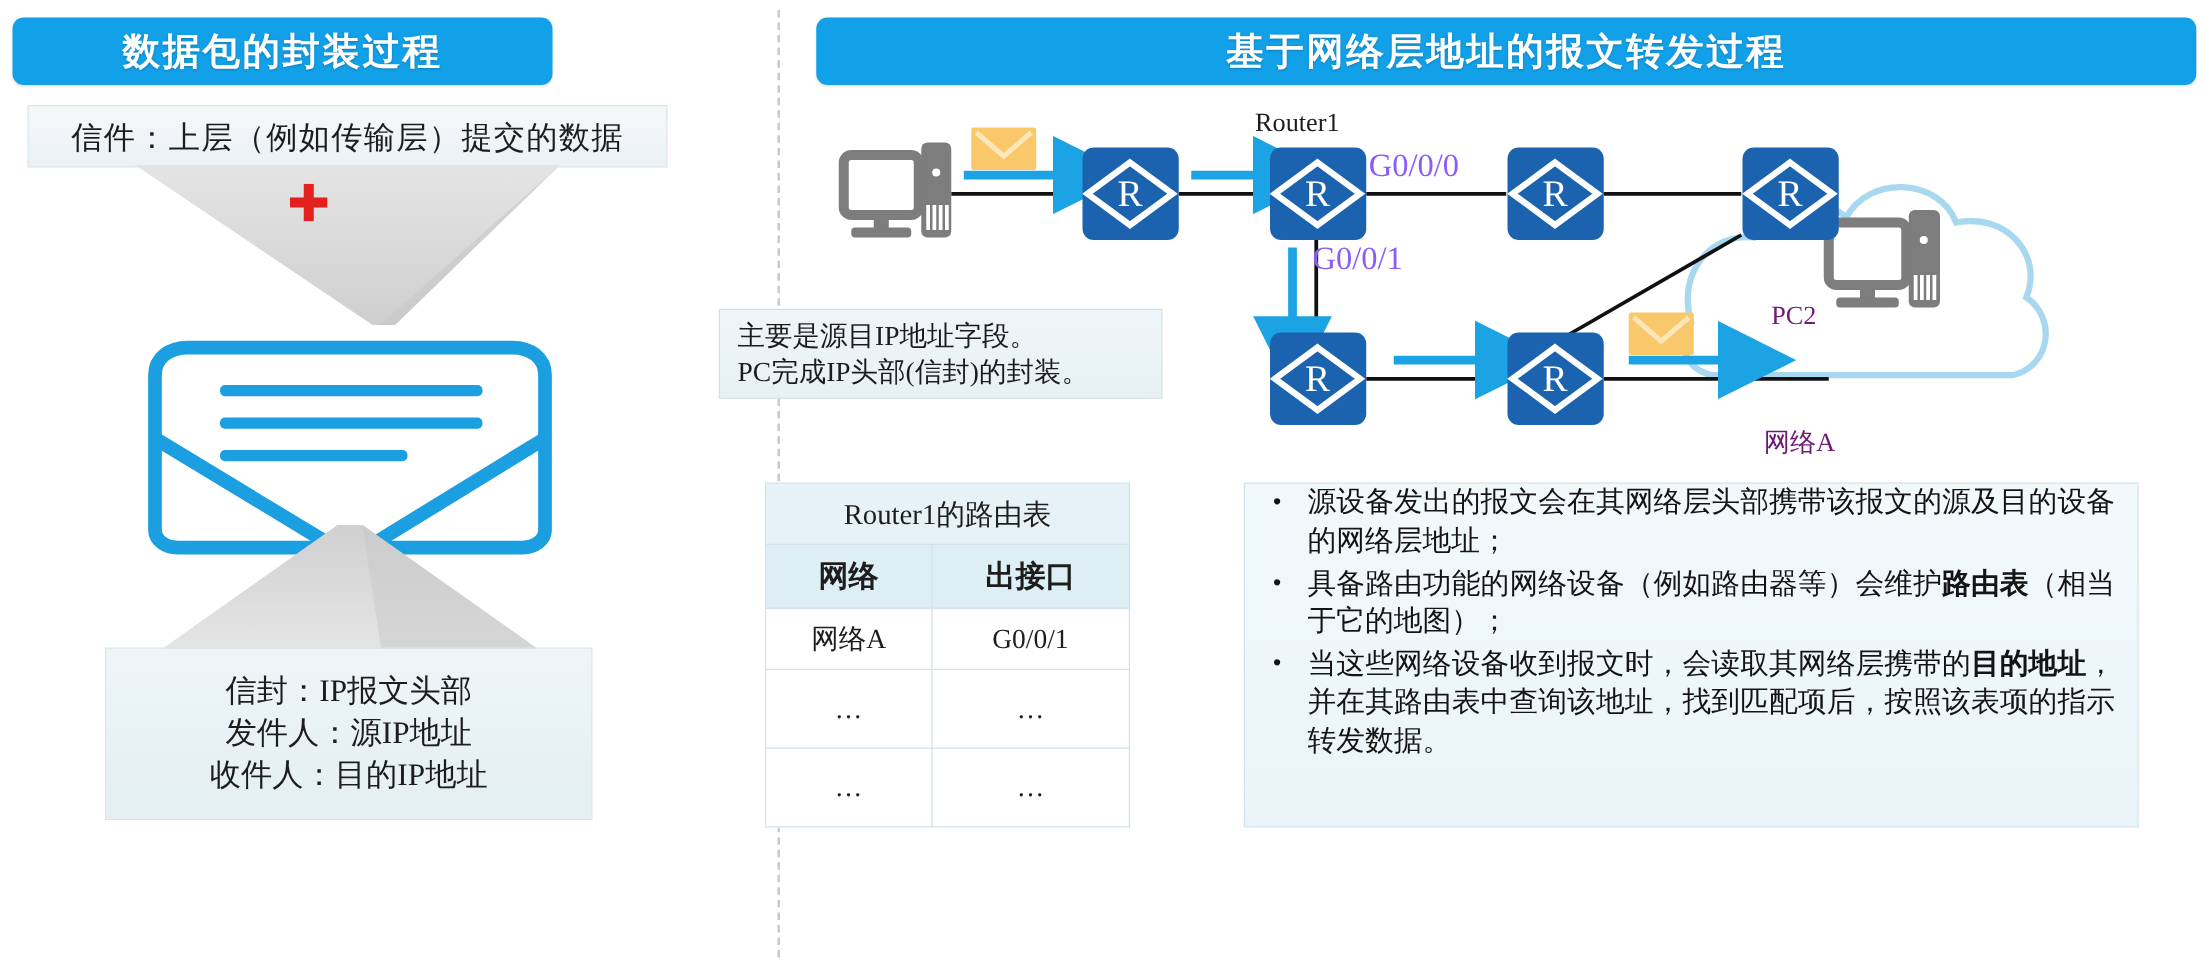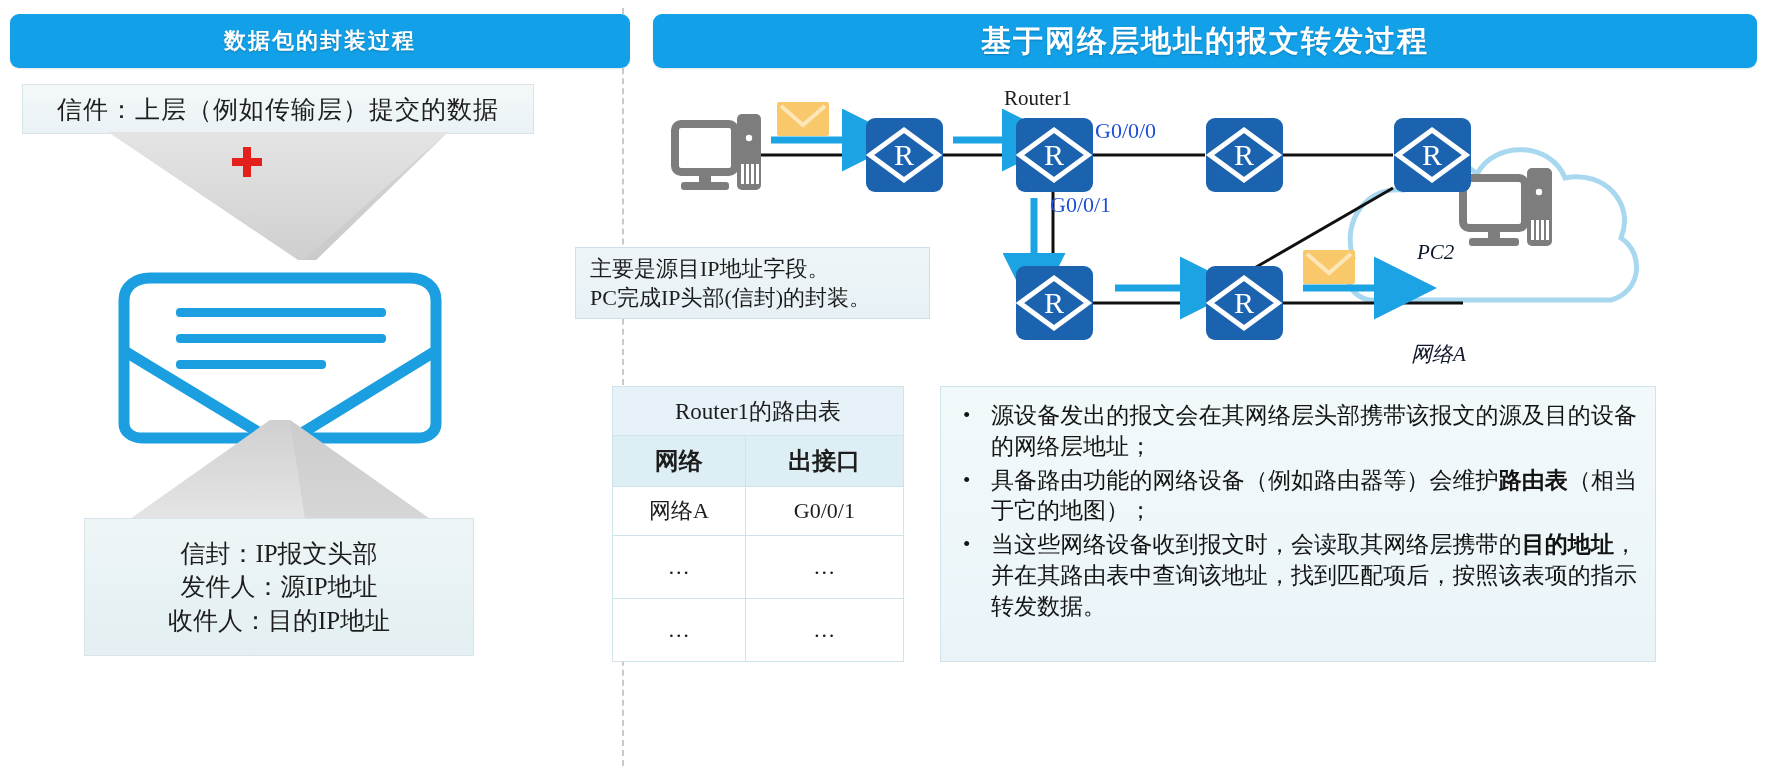--- a/index.html
+++ b/index.html
@@ -24,21 +24,21 @@
     background:#12A0E8;
     border-radius:9px;
     display:flex;align-items:center;justify-content:center;
     color:#ffffff;
     font-family:"Liberation Sans","DejaVu Sans",sans-serif;
     font-weight:bold;
     letter-spacing:2px;
     text-shadow:0 1px 2px rgba(0,0,0,.22);
     box-shadow:0 1px 2px rgba(0,0,0,.10);
   }
-  #left-header{left:10px;top:14px;width:620px;height:54px;font-size:22px;text-align:right;}
+  #left-header{left:10px;top:14px;width:432px;height:54px;font-size:30px;text-align:right;}
   #right-header{left:653px;top:14px;width:1104px;height:54px;font-size:30px;}
 
   
   .lt-box{
     position:absolute;
     border:1px solid #d9e4e8;
     display:flex;align-items:center;justify-content:center;
     text-align:left;
     color:#1d1d1d;
     background:linear-gradient(180deg,#f4f8f9 0%, #eaf2f5 100%);
@@ -67,21 +67,21 @@
   #topology{position:absolute;left:653px;top:78px;width:1104px;height:300px;}
 
   .node-label{
     position:absolute;
     font-family:"Liberation Serif","DejaVu Serif",serif;
     font-size:21px;color:#1d1d1d;white-space:nowrap;
   }
   .iface-label{
     position:absolute;
     font-family:"Liberation Serif","DejaVu Serif",serif;
-    font-size:22px;color:#1d4ed8;white-space:nowrap;
+    font-size:26px;color:#8b5cf6;white-space:nowrap;
   }
 
   
   #pc1-callout{
     position:absolute;left:575px;top:247px;width:355px;height:72px;
     border:1px solid #cfe0e6;
     background:linear-gradient(180deg,#eef5f8 0%,#e7f1f5 100%);
     display:flex;flex-direction:column;justify-content:center;
     padding-left:14px;box-sizing:border-box;
     font-size:22px;color:#1c1c1c;line-height:1.32;
@@ -104,41 +104,41 @@
   }
   #route-table .head-cell{
     background:#ddeef5;height:48px;font-weight:bold;font-size:24px;
     font-family:"Liberation Sans","DejaVu Sans",sans-serif;
   }
   #route-table .body-cell{height:46px;background:#ffffff;}
   #route-table .tall-cell{height:60px;background:#ffffff;}
 
   
   #bullets{
-    position:absolute;left:940px;top:386px;width:716px;height:276px;
+    position:absolute;left:995px;top:386px;width:716px;height:276px;
     border:1px solid #cfe3ea;
     background:linear-gradient(180deg,#f2f9fb 0%,#eaf4f8 100%);
     box-sizing:border-box;
-    padding:14px 18px 10px 8px;
+    padding:0 18px 10px 8px;
   }
   #bullets ul{margin:0;padding:0 0 0 42px;list-style:none;}
   #bullets li{
     position:relative;
     font-size:23px;line-height:1.34;color:#141414;
     margin-bottom:3px;
     text-align:justify;
   }
   #bullets li::before{
     content:"\2022";
     position:absolute;left:-28px;top:0;font-size:21px;color:#141414;
   }
   #bullets b{font-weight:bold;}
 
   .pc-caption{
-    position:absolute;font-size:21px;color:#0f172a;white-space:nowrap;font-style:italic;
+    position:absolute;font-size:21px;color:#701a75;white-space:nowrap;
   }
 </style>
 </head>
 <body>
 
 <div class="root">
 
   <div class="divider"></div>
 
   <div class="header-bar" id="left-header">数据包的封装过程</div>

